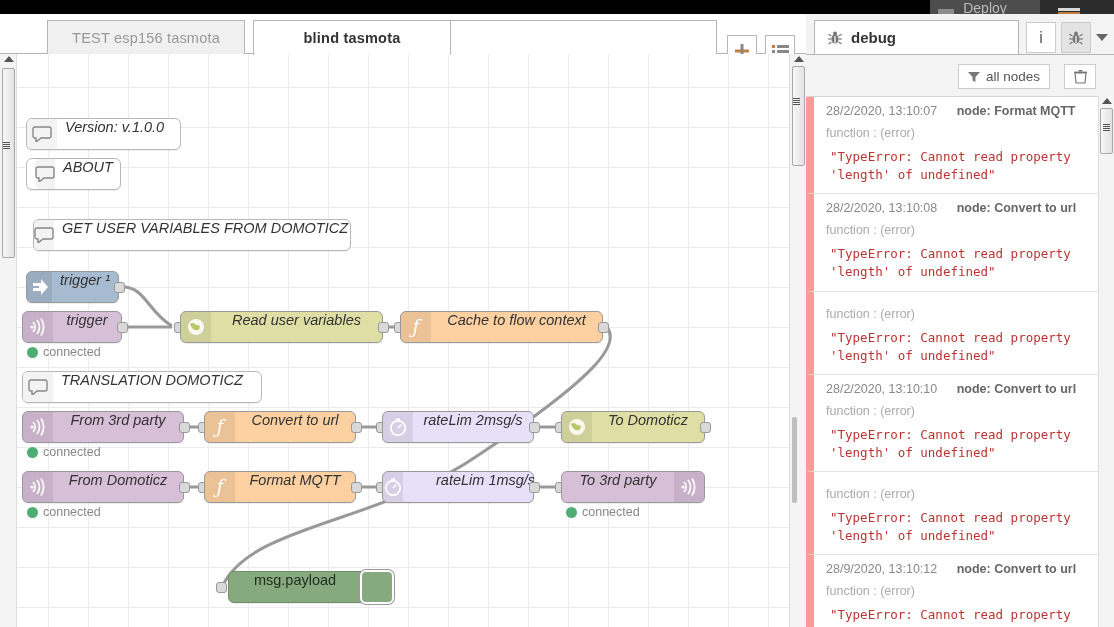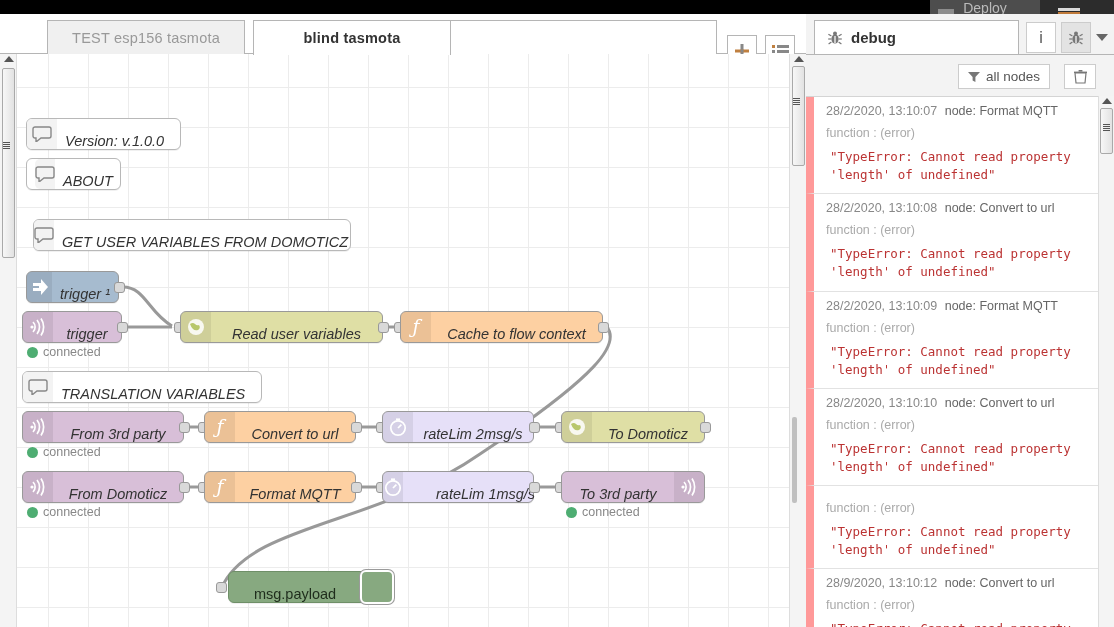--- a/index.html
+++ b/index.html
@@ -117,21 +117,21 @@
   .vscroll.left .grip { top: 88px; }
   .vscroll.right .grip { top: 44px; }
   .hthumb {
     position: absolute; left: 792px; top: 363px; width: 5px; height: 86px;
     background: #c0c0c0; border-radius: 2px;
   }
 
   
   .node {
     position: absolute; height: 32px; border-radius: 6px;
-    border: 1px solid #999; display: flex; align-items: flex-end;
+    border: 1px solid #999; display: flex; align-items: flex-start;
     font-size: 14.5px; font-style: italic; color: #333;
     box-shadow: 0 1px 0 rgba(0,0,0,.06);
   }
   .node .lbl { flex: 1; text-align: center; padding: 0 8px; white-space: nowrap; }
   .node .ico {
     width: 30px; height: 100%; display: flex; align-items: center;
     justify-content: center; background: rgba(0,0,0,.07);
   }
   .node .ico.left { border-radius: 5px 0 0 5px; }
   .node .ico.right { border-radius: 0 5px 5px 0; }
@@ -203,21 +203,21 @@
     background: #fff; overflow: hidden;
     border-top: 1px solid #d4d4d4;
   }
   .msg {
     position: relative; padding: 7px 10px 9px 12px;
     border-bottom: 1px solid #e2e2e2;
     border-left: 8px solid #f99; border-right: 8px solid #f99;
     background: #fff;
   }
   .msg .meta { font-size: 12.5px; color: #888; white-space: nowrap; }
-  .msg .meta .node-name { color: #666; margin-left: 4px; }
+  .msg .meta .node-name { color: #666; margin-left: 16px; font-weight: bold; }
   .msg .topic { font-size: 12.5px; color: #aaa; margin-top: 8px; }
   .msg .payload {
     font-family: "DejaVu Sans Mono", monospace;
     font-size: 12.5px; color: #b33; margin-top: 8px; line-height: 1.45;
     padding-left: 4px;
   }
   .sb-scroll {
     position: absolute; right: 0; top: 82px; width: 16px; height: 531px;
     background: #f4f4f4; border-left: 1px solid #ddd;
   }
@@ -379,21 +379,21 @@
         <span class="lbl">Cache to flow context</span>
       </div>
       <span class="port" style="left:598px; top:268px;"></span>
 
       <div class="node comment" style="left:22px; top:317px; width:240px;">
         <span class="ico left">
           <svg width="20" height="16" viewBox="0 0 20 16">
             <path d="M3 1 h14 a2 2 0 0 1 2 2 v7 a2 2 0 0 1 -2 2 h-8 l-5 4 v-4 h-1 a2 2 0 0 1 -2 -2 v-7 a2 2 0 0 1 2 -2 z" fill="none" stroke="#888" stroke-width="1.4"></path>
           </svg>
         </span>
-        <span class="lbl">TRANSLATION VARIABLES</span>
+        <span class="lbl">TRANSLATION DOMOTICZ</span>
       </div>
 
       <div class="node" style="left:22px; top:357px; width:162px; background:#d8bfd8;">
         <span class="ico left">
           <svg width="20" height="18" viewBox="0 0 20 18">
             <g fill="none" stroke="#fff" stroke-width="1.7">
               <path d="M5 4 a7 7 0 0 1 0 10"></path>
                 <path d="M9 2 a11 11 0 0 1 0 14"></path>
               <path d="M13 0.5 a15 15 0 0 1 0 17"></path>
             </g>
@@ -605,24 +605,20 @@
       </div>
       <div class="msg">
         <div class="meta">
           <span>28/2/2020, 13:10:08</span>
           <span class="node-name">node: Convert to url</span>
         </div>
         <div class="topic">function : (error)</div>
         <div class="payload">"TypeError: Cannot read property 'length' of undefined"</div>
       </div>
       <div class="msg">
-        <div class="meta">
-          <span>28/2/2020, 13:10:09</span>
-          <span class="node-name">node: Format MQTT</span>
-        </div>
         <div class="topic">function : (error)</div>
         <div class="payload">"TypeError: Cannot read property 'length' of undefined"</div>
       </div>
       <div class="msg">
         <div class="meta">
           <span>28/2/2020, 13:10:10</span>
           <span class="node-name">node: Convert to url</span>
         </div>
         <div class="topic">function : (error)</div>
         <div class="payload">"TypeError: Cannot read property 'length' of undefined"</div>

